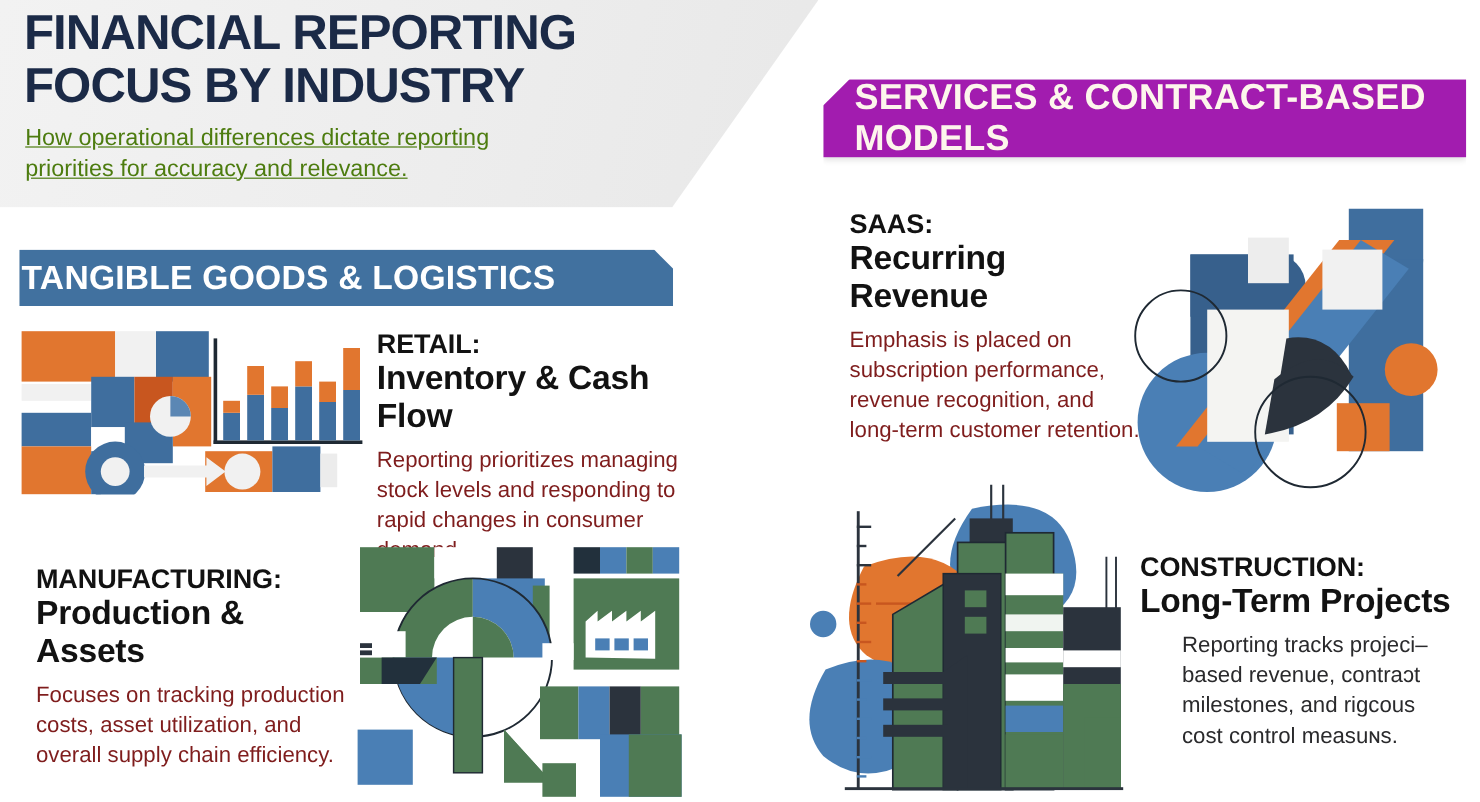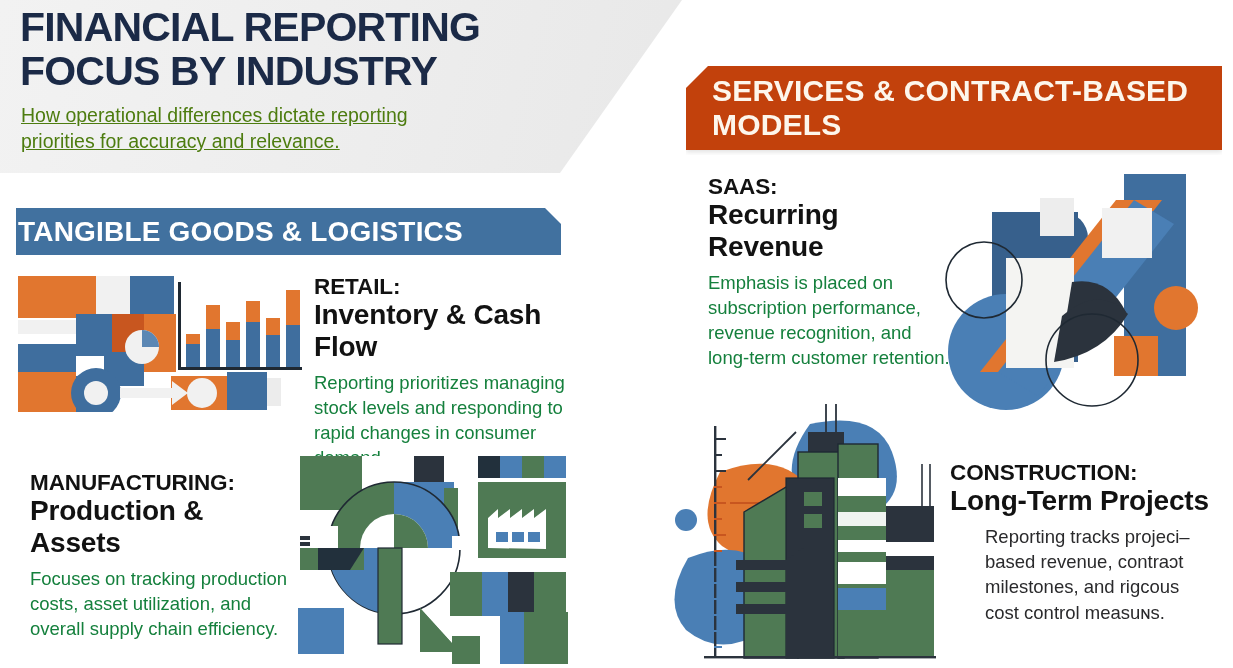--- a/index.html
+++ b/index.html
@@ -64,22 +64,22 @@
   .banner-blue .banner-text {
     margin-left: 2px;
     color: #ffffff;
     font-size: 28px;
     font-weight: bold;
     letter-spacing: 0.2px;
     text-transform: uppercase;
   }
   .banner-orange {
     left: 686px; top: 66px;
-    width: 536px; height: 84px;
-    background: #c2410c;
+    width: 536px; height: 65px;
+    background: #a21caf;
     clip-path: polygon(22px 0, 536px 0, 536px 89px, 0 89px, 0 22px);
     box-shadow: 0 2px 5px rgba(0,0,0,0.12);
   }
   .banner-orange .banner-text {
     margin-left: 26px;
     color: #fdf6ec;
     font-size: 30px;
     font-weight: bold;
     line-height: 1.12;
     letter-spacing: 0.2px;
@@ -98,21 +98,21 @@
   }
   .h-main {
     color: #121212;
     font-size: 28px;
     font-weight: bold;
     line-height: 1.14;
     letter-spacing: -0.2px;
     margin-bottom: 7px;
   }
   .body-text {
-    color: #15803d;
+    color: #7f1d1d;
     font-size: 18.5px;
     line-height: 1.36;
   }
   .body-text.glitch {
     color: #2c2c2e;
     filter: contrast(1.02);
     margin-left: 35px;
   }
 
   

